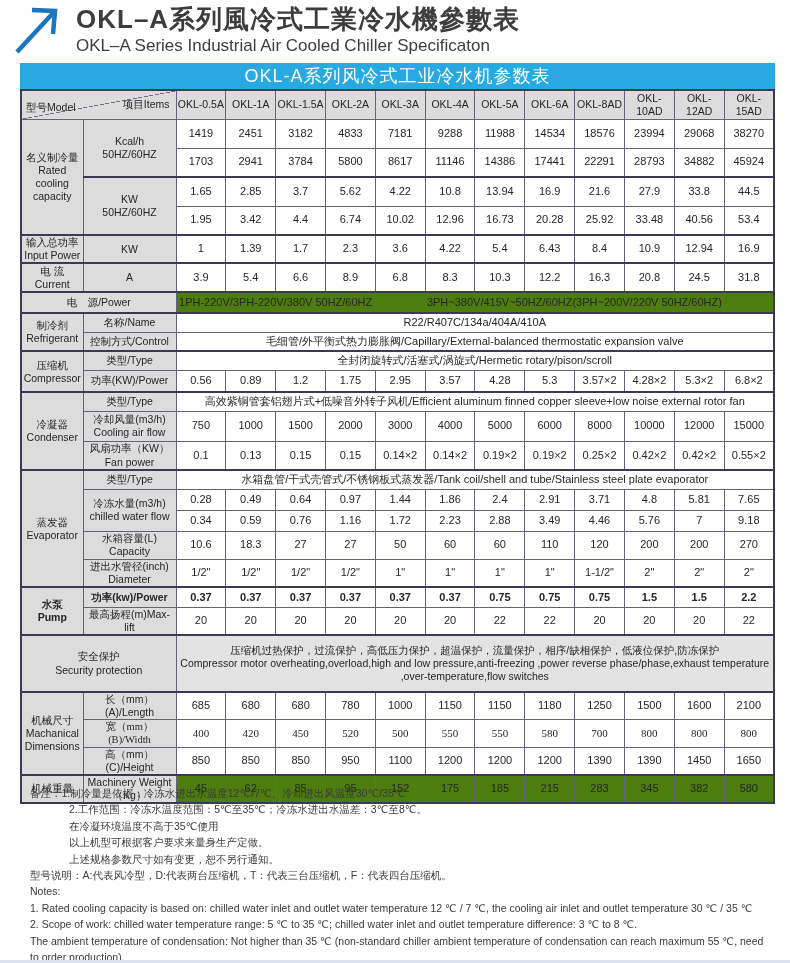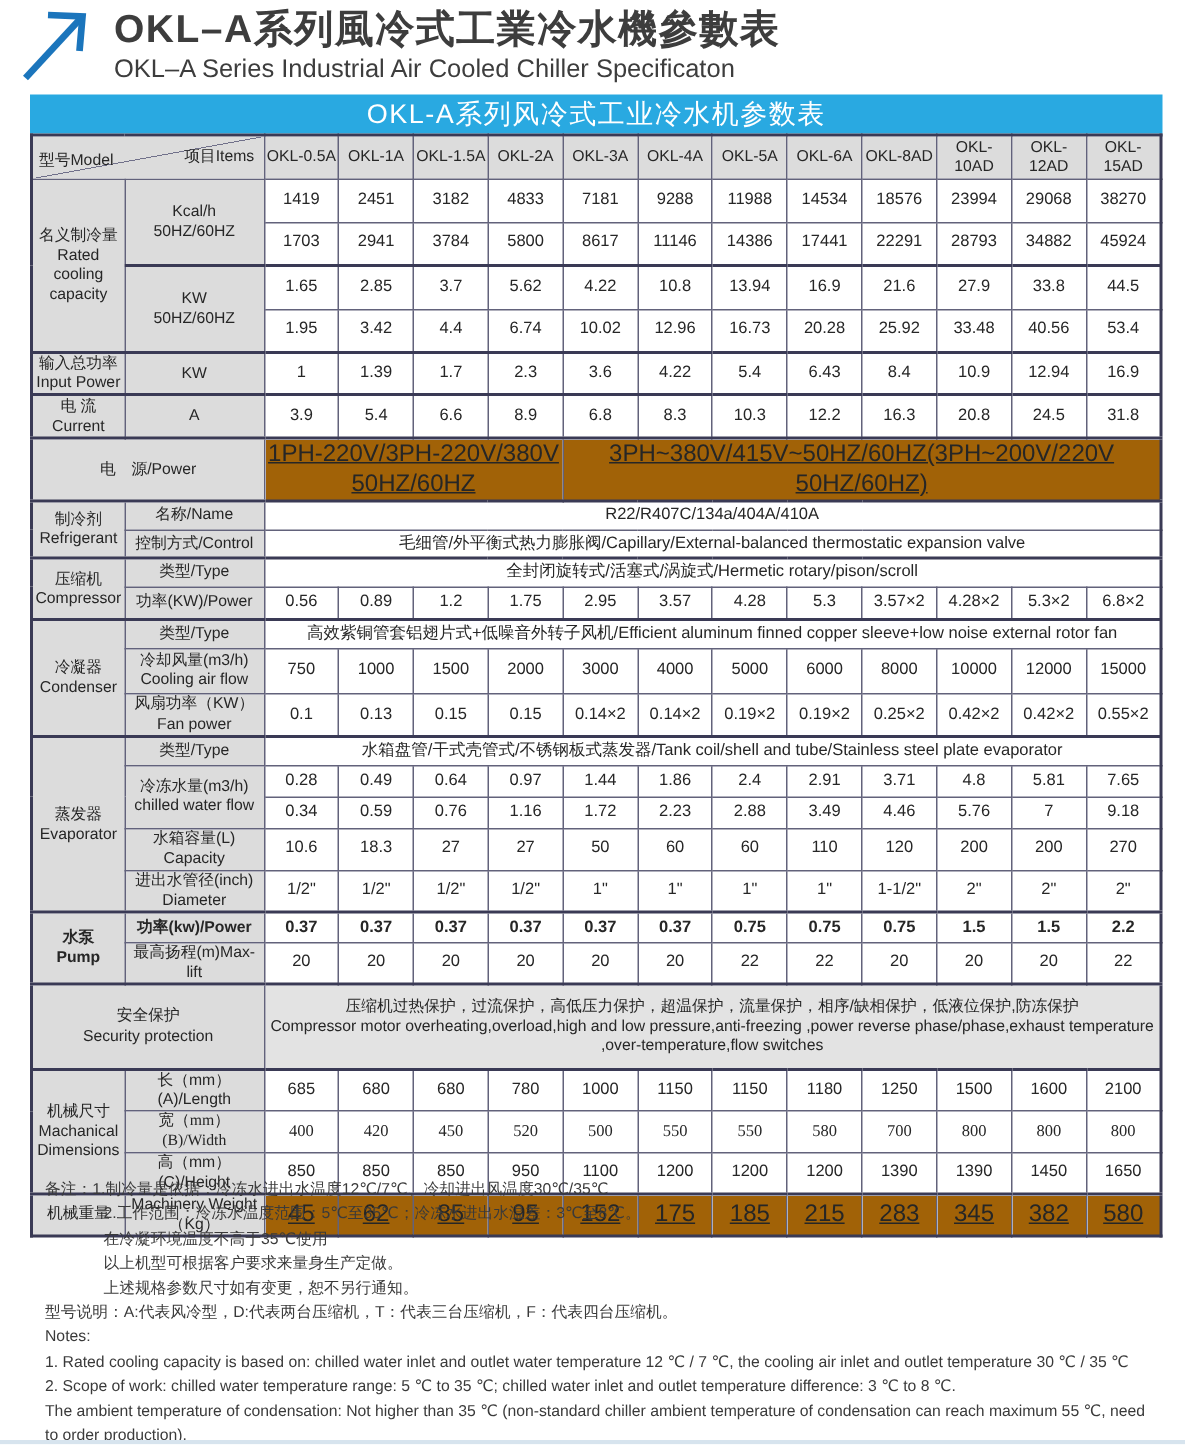--- a/index.html
+++ b/index.html
@@ -18,21 +18,21 @@
           color:#ffffff;font-size:18px;text-align:center;line-height:26px;letter-spacing:1px;}
 
   
   table.spec{position:absolute;left:20px;top:89px;width:755px;border-collapse:collapse;
              table-layout:fixed;font-size:10.5px;color:#262626;border:2px solid #3a3a55;}
   table.spec td{border:1px solid #62627b;text-align:center;vertical-align:middle;
                 padding:0 1px;white-space:pre-line;line-height:1.25;overflow:hidden;}
   td.lab{background:#dcdcdc;}
   td.hdr{background:#dcdcdc;font-size:10.5px;}
   td.dat{background:#ffffff;font-size:11px;}
-  td.gry{background:#a16207;font-size:16px;text-decoration:underline;}
+  td.gry{background:#4d7c0f;font-size:11px;}
   td.sec{background:#e3e3e3;text-align:left;padding:3px 6px;font-size:10.5px;line-height:1.55;}
   tr.thick td{border-top:2px solid #3a3a55;}
   td.corner{position:relative;background:#dcdcdc;padding:0;}
   td.corner .diag{position:absolute;left:0;top:0;right:0;bottom:0;
      background:linear-gradient(to bottom right,transparent 49.4%,#70708a 49.4%,#70708a 50.6%,transparent 50.6%);}
   td.corner .c-model{position:absolute;left:4px;bottom:4px;font-size:10.5px;}
   td.corner .c-items{position:absolute;right:6px;top:50%;transform:translateY(-50%);font-size:10.5px;}
 
   
   .notes{position:absolute;left:30px;top:785px;font-size:10.5px;color:#3a3a3a;line-height:16.4px;width:740px;}

